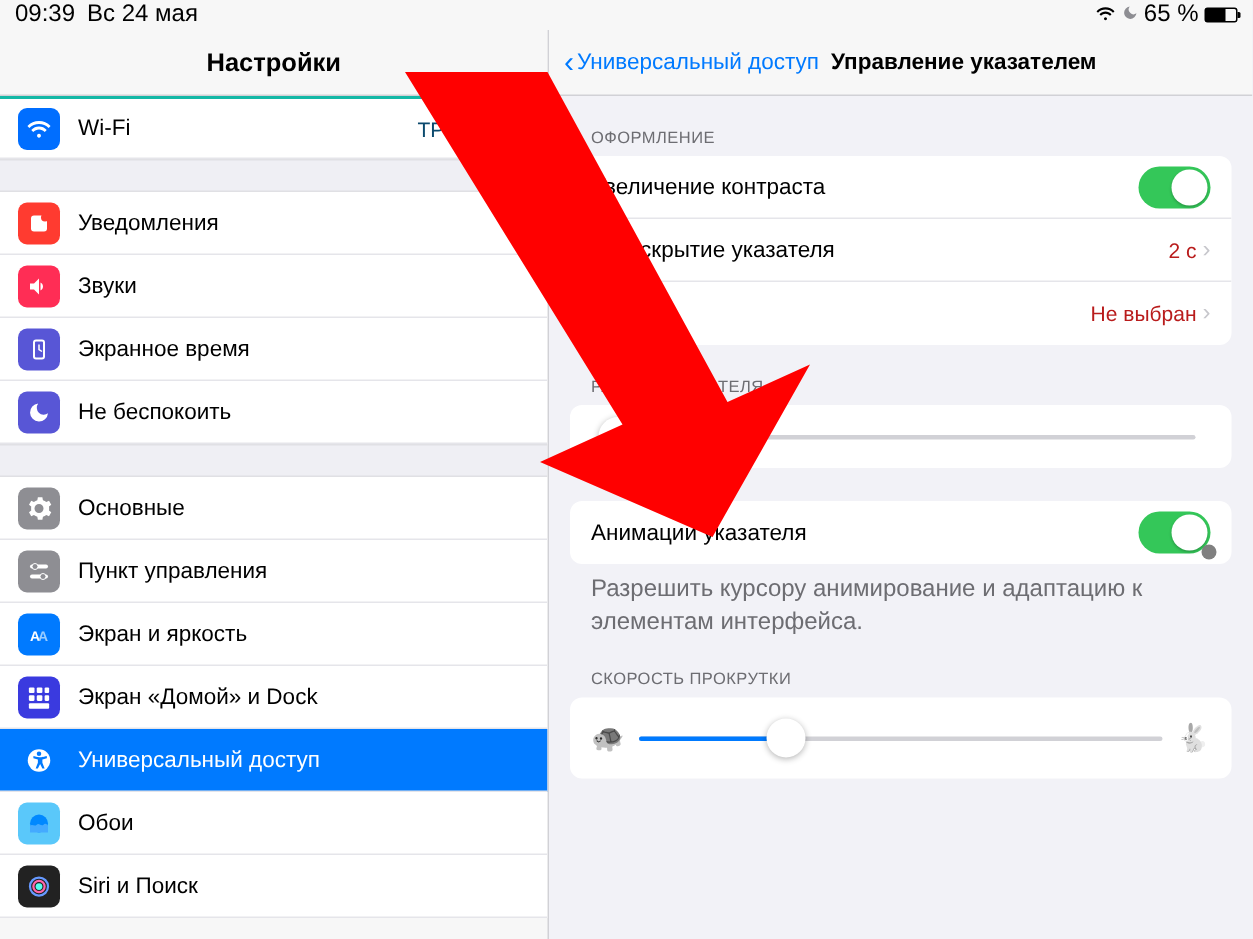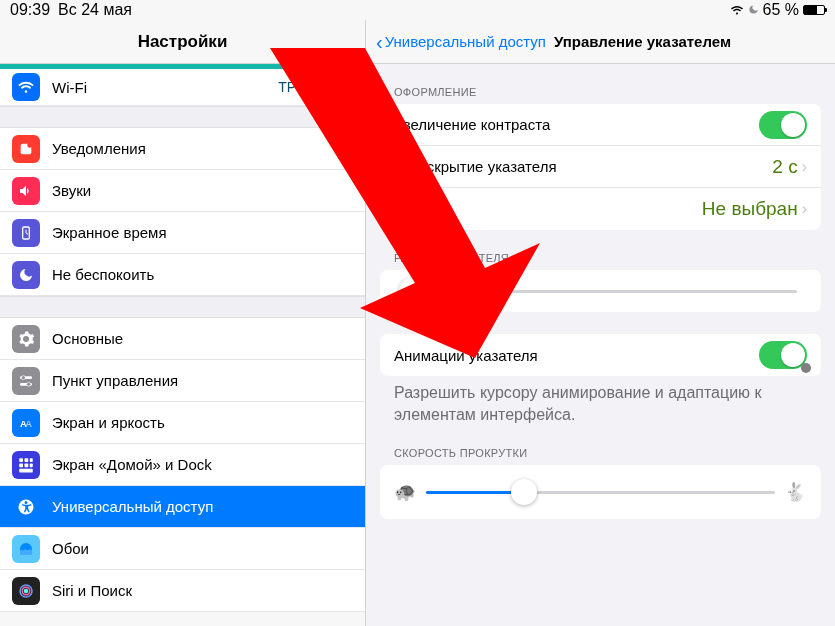--- a/index.html
+++ b/index.html
@@ -158,21 +158,21 @@
 .card-row {
   display: flex;
   align-items: center;
   min-height: 42px;
   padding: 0 14px;
   font-size: 15px;
   border-bottom: 1px solid #e5e5ea;
 }
 .card-row:last-child { border-bottom: none; }
 .card-row .label { flex: 1; }
-.card-row .value { color: #4d7c0f; font-size: 19px; margin-right: 4px;}
+.card-row .value { color: #b91c1c; font-size: 14px; margin-right: 4px;}
 
 
 .toggle {
   width: 48px;
   height: 28px;
   border-radius: 14px;
   background: #34c759;
   position: relative;
   flex-shrink: 0;
 }
@@ -271,21 +271,21 @@
       </span>
   </div>
 </div>
 
 <div class="container">
 
   <div class="sidebar">
     <div class="sidebar-header">Настройки</div>
     <div class="settings-list">
 
-      <div class="settings-row" style="border-top:5px solid #14b8a6;justify-content:center;">
+      <div class="settings-row" style="border-top:2px solid #14b8a6;justify-content:center;">
         <span class="app-icon" style="background:#006eff">
           <svg width="18" height="14" viewBox="0 0 14 10">
               <path d="M7 9.5c.6 0 1-.5 1-1s-.4-1-1-1-1 .5-1 1 .4 1 1 1zm-3-3c.8-.8 1.9-1.3 3-1.3s2.2.5 3 1.3l1-1C9.9 4.3 8.5 3.7 7 3.7S4.1 4.3 3 5.5l1 1zm-2-2c1.3-1.3 3.1-2.1 5-2.1s3.7.8 5 2.1l1-1C11.4 1.8 9.3.9 7 .9S2.6 1.8 1 3.5l1 1z" fill="#fff"></path>
             </svg>
         </span>
         <span class="label">Wi-Fi</span>
         <span class="value">TP-Link_5G</span>
       </div>
 
       <div class="settings-group-gap"></div>

